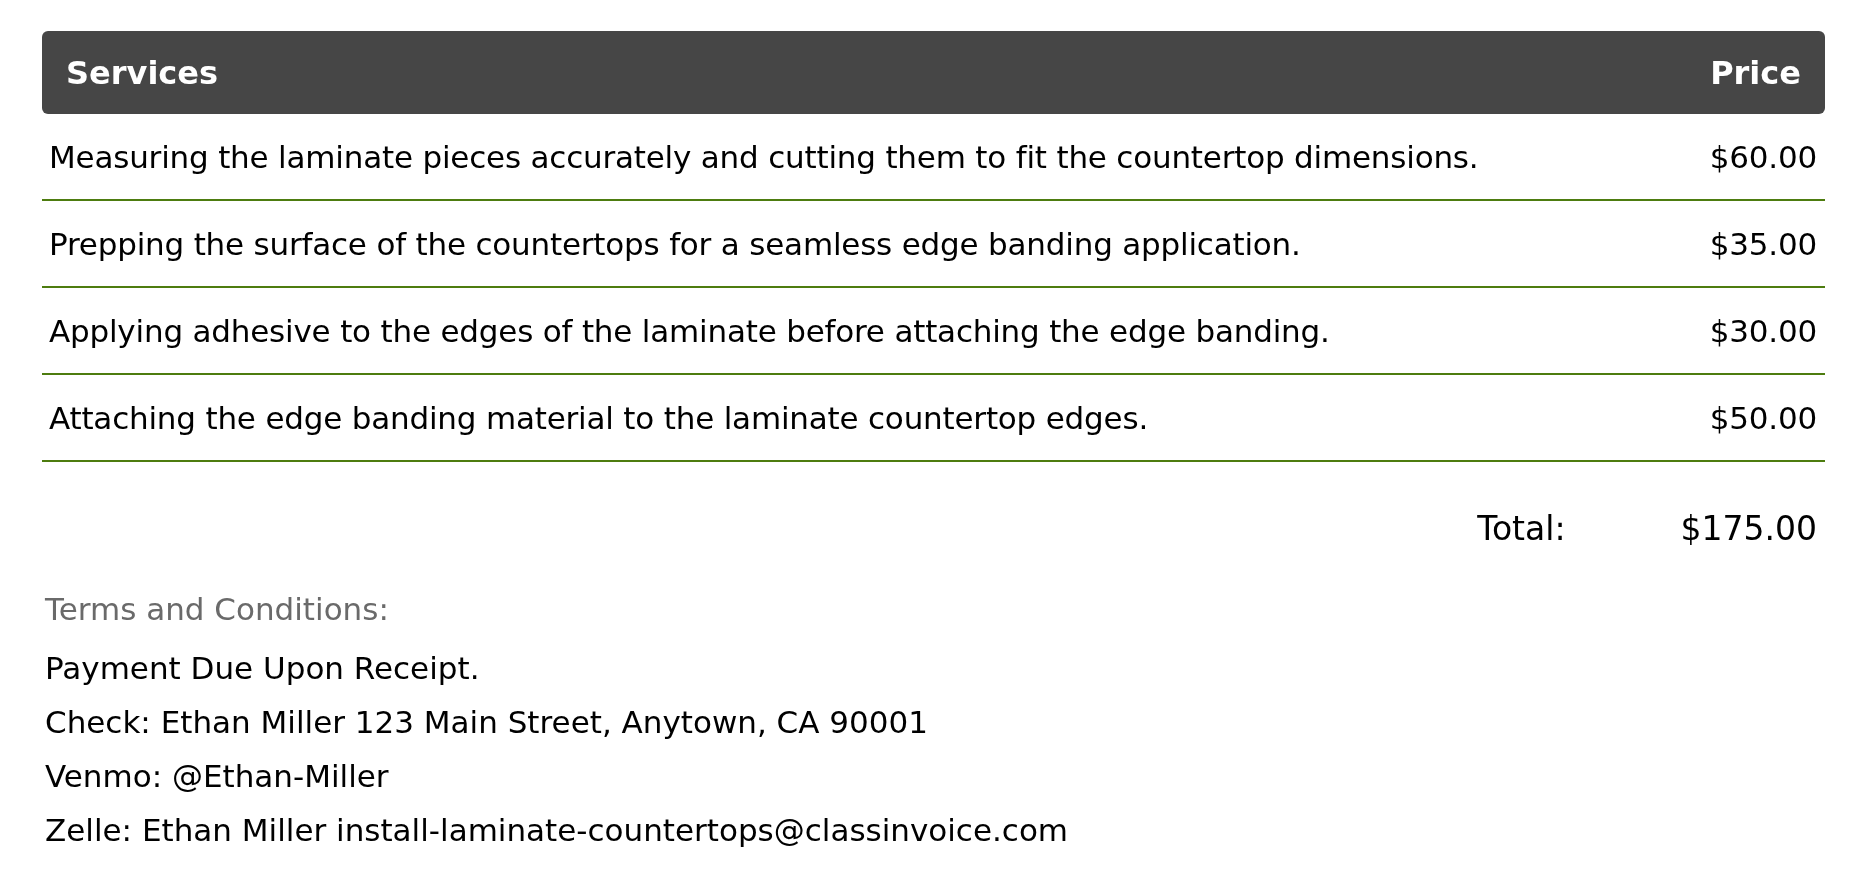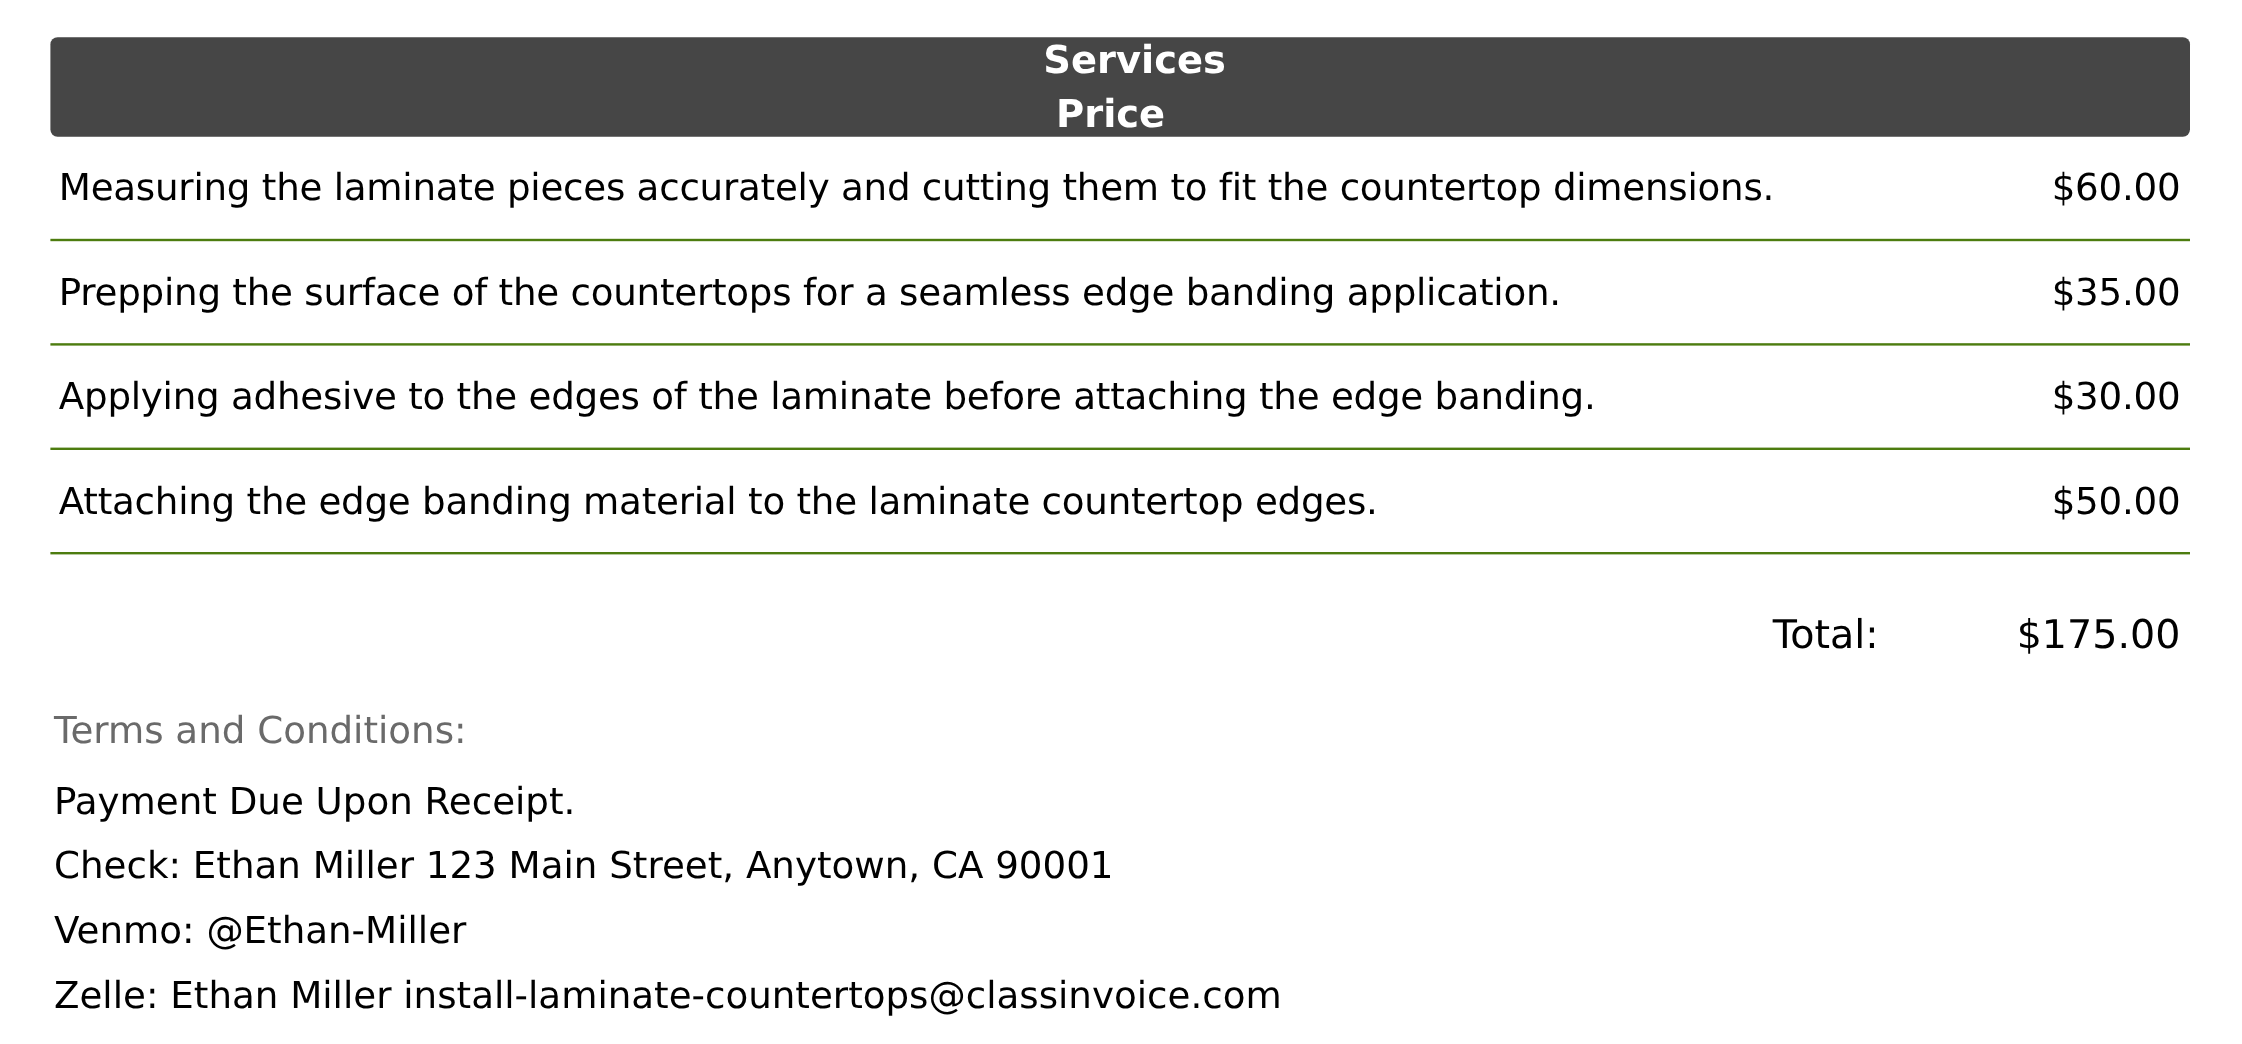--- a/index.html
+++ b/index.html
@@ -4,24 +4,24 @@
 <style>
   html, body { margin: 0; padding: 0; background: #ffffff; }
   body {
     width: 1868px; height: 870px; position: relative; overflow: hidden;
     font-family: "DejaVu Sans", sans-serif; color: #000;
   }
   .table { position: absolute; left: 42px; top: 31px; width: 1783px; }
   .thead {
     height: 83px; background: #464646; border-radius: 6px;
     display: flex; align-items: center; justify-content: space-between;
-    color: #fff; font-weight: bold; font-size: 32px; flex-direction: column;
+    color: #fff; font-weight: bold; font-size: 32px;
   }
   .thead .th-services { padding-left: 24px; }
-  .thead .th-price { padding-right: 40px; margin-left: 24px; }
+  .thead .th-price { padding-right: 24px; margin-left: 24px; }
   .row {
     height: 85px; border-bottom: 2px solid #4d7c0f;
     display: flex; align-items: center; justify-content: space-between;
     font-size: 31px; letter-spacing: -0.2px;
   }
   .row .desc { padding-left: 7px; white-space: nowrap; }
   .row .price { padding-right: 8px; white-space: nowrap; }
   .total {
     height: 86px; display: flex; align-items: flex-end; justify-content: flex-end;
     font-size: 33px; font-weight: normal;

